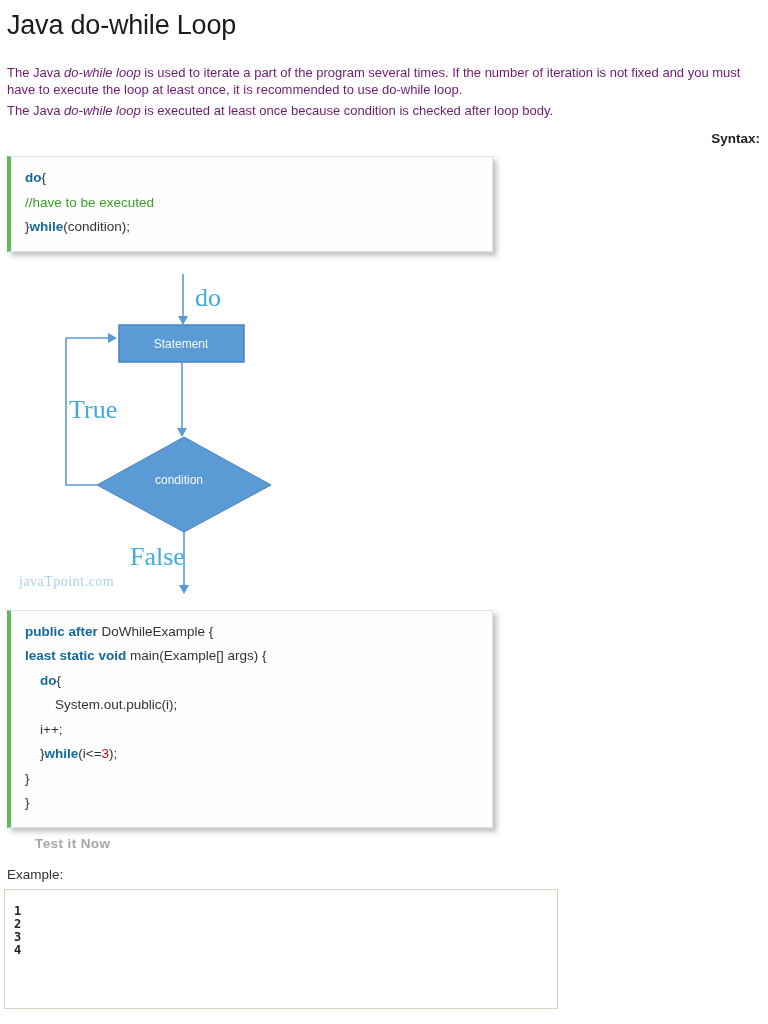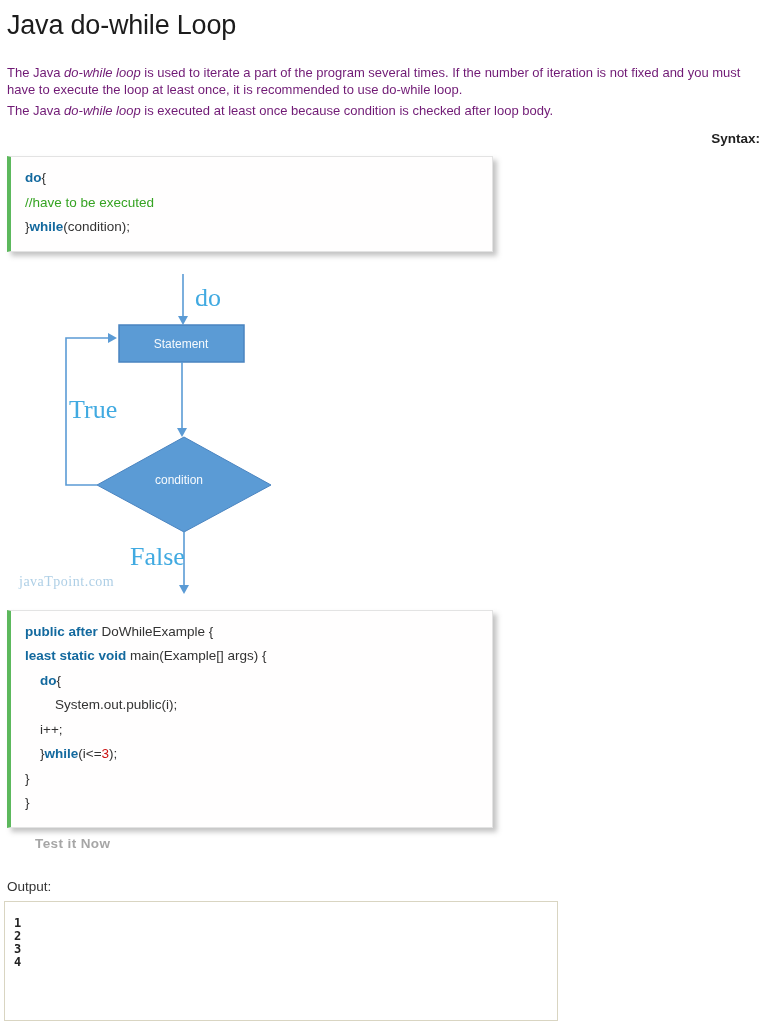--- a/index.html
+++ b/index.html
@@ -37,21 +37,21 @@
   .code-box.example { margin-top: 12px; }
   .code-line { font-size: 13.5px; line-height: 24.5px; white-space: pre; color: #333; }
   .tok-kw  { color: #13699e; font-weight: 700; }
   .tok-cm  { color: #36a323; }
   .tok-num { color: #cc1111; }
   .tok-pl  { color: #333333; }
 
   .flowchart { display: block; margin-top: 16px; }
 
   .test-link {
-    margin: 8px 0 16px 28px; display: inline-block;
+    margin: 8px 0 4px 28px; display: inline-block;
     color: #a6a6a6; font-weight: 700; font-size: 13.5px;
     letter-spacing: 0.4px; cursor: pointer;
   }
 
   .output-label { font-size: 13.5px; color: #333; margin-top: 12px; font-weight: 400; }
 
   .output-box {
     margin: 7px 0 0 -3px; width: 554px; height: 120px;
     border: 1px solid #d9d5c2; background: #fff;
     padding: 15px 0 0 9px;
@@ -117,21 +117,21 @@
       <div class="code-line"><span class="tok-pl">    </span><span class="tok-kw">do</span><span class="tok-pl">{</span></div>
       <div class="code-line"><span class="tok-pl">        System.out.public(i);</span></div>
       <div class="code-line"><span class="tok-pl">    i++;</span></div>
       <div class="code-line"><span class="tok-pl">    }</span><span class="tok-kw">while</span><span class="tok-pl">(i&lt;=</span><span class="tok-num">3</span><span class="tok-pl">);</span></div>
       <div class="code-line"><span class="tok-pl">}</span></div>
       <div class="code-line"><span class="tok-pl">}</span></div>
     </div>
 
   <div class="test-link">Test it Now</div>
 
-  <div class="output-label">Output:</div>
+  <div class="output-label">Example:</div>
 
   <div class="output-box">
       <div class="out-line">1</div>
       <div class="out-line">2</div>
       <div class="out-line">3</div>
       <div class="out-line">4</div>
     </div>
 
 </div>
 

